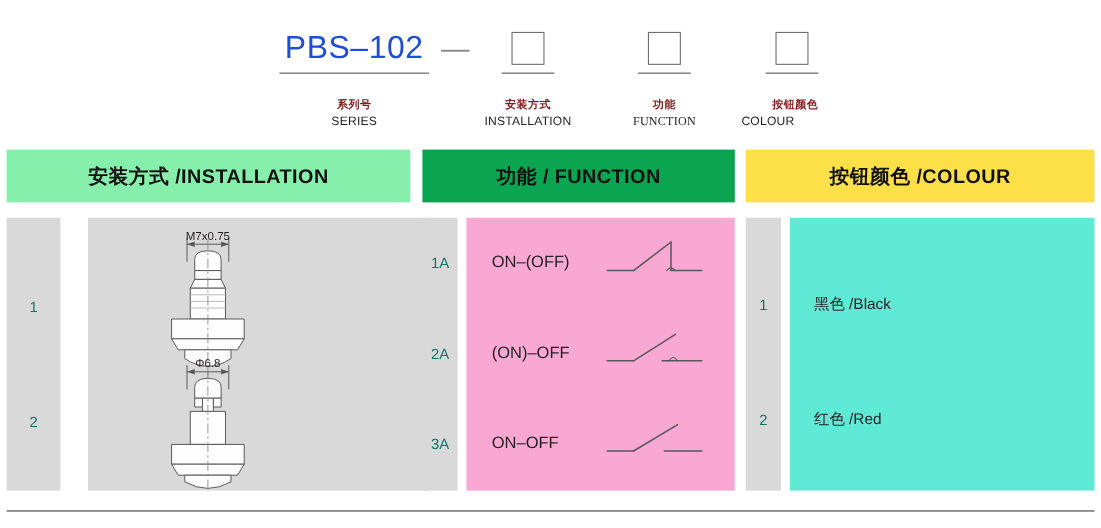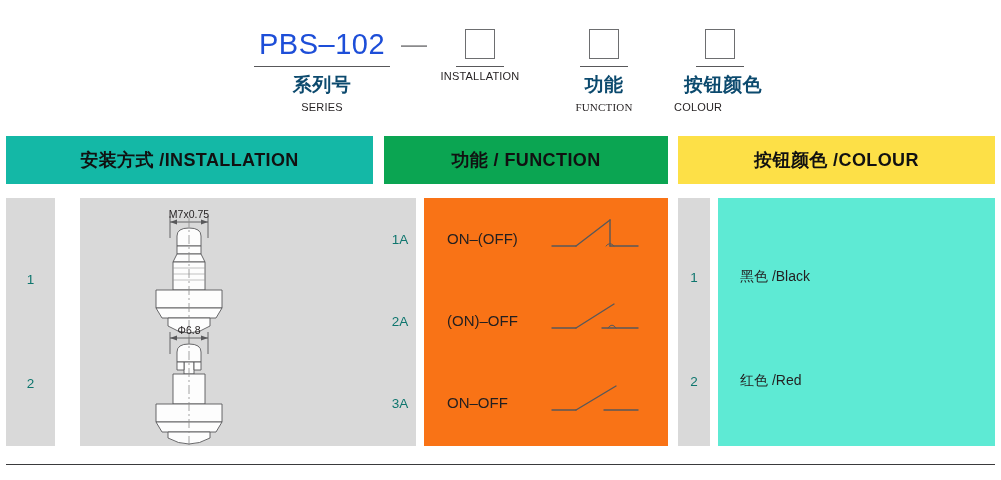--- a/index.html
+++ b/index.html
@@ -34,22 +34,22 @@
     font-size:26px; color:#8a8a8c; line-height:1;
   }
   .code-box{
     width:30px;height:30px;
     border:1.5px solid #6d6e70;
     background:#ffffff;
     margin:0 auto;
     box-sizing:border-box;
   }
   .code-cn{
-    font-size:19px; font-weight:bold; color:#0c4a6e;
-    margin-top:5px; letter-spacing:0.5px; white-space:nowrap;
+    font-size:10px; font-weight:bold; color:#7f1d1d;
+    margin-top:21px; letter-spacing:0.5px; white-space:nowrap;
   }
   .code-en{
     font-size:11px; color:#231f20; margin-top:3px;
     letter-spacing:0.2px; white-space:nowrap;
   }
 
   
   .bar{
     position:absolute;
     background:#0ba552;
@@ -105,20 +105,21 @@
     <div class="code-top">
       <span class="dash-mark">—</span>
     </div>
   </div>
 
   <div class="code-group" style="left:421px; top:22px; width:118px;">
     <div class="code-top">
       <div class="code-box"></div>
     </div>
     <div class="code-underline" style="width:48px;"></div>
+    <div class="code-cn">安装方式</div>
     <div class="code-en">INSTALLATION</div>
   </div>
 
   <div class="code-group" style="left:552px; top:22px; width:104px;font-family:Liberation Serif, serif;">
     <div class="code-top">
       <div class="code-box"></div>
     </div>
     <div class="code-underline" style="width:48px;"></div>
     <div class="code-cn">功能</div>
     <div class="code-en">FUNCTION</div>
@@ -127,21 +128,21 @@
   <div class="code-group" style="left:668px; top:22px; width:104px;">
     <div class="code-top">
       <div class="code-box"></div>
     </div>
     <div class="code-underline" style="width:48px;"></div>
     <div class="code-cn" style="text-align:center; padding-left:6px;">按钮颜色</div>
     <div class="code-en" style="text-align:left; padding-left:6px;">COLOUR</div>
   </div>
 </div>
 
-<div class="bar" style="left: 6px; top: 136px; width: 367px; height: 48px; background: #14b8a6;">
+<div class="bar" style="left: 6px; top: 136px; width: 367px; height: 48px; background: #86efac;">
   <span class="bar-label">安装方式 /INSTALLATION</span>
 </div>
 
 <div class="bar" style="left: 384px; top: 136px; width: 284px; height: 48px; background: rgb(11, 165, 82);">
   <span class="bar-label">功能 / FUNCTION</span>
 </div>
 
 <div class="bar" style="left: 678px; top: 136px; width: 317px; height: 48px; background: #fde047;">
   <span class="bar-label">按钮颜色 /COLOUR</span>
 </div>
@@ -216,21 +217,21 @@
     <text x="109" y="136" text-anchor="middle" font-family="Liberation Sans, sans-serif" font-size="10.5" fill="#231f20">Φ6.8</text>
   </svg>
 </div>
 
 <div class="panel" style="left: 384px; top: 198px; width: 32px; height: 248px; background: rgb(217, 217, 217);">
   <div class="idx-cell" style="top:34px;">1A</div>
   <div class="idx-cell" style="top:116px;">2A</div>
   <div class="idx-cell" style="top:198px;">3A</div>
 </div>
 
-<div class="panel" style="left: 424px; top: 198px; width: 244px; height: 248px; background: #f97316; padding-left: 24px;">
+<div class="panel" style="left: 424px; top: 198px; width: 244px; height: 248px; background: #f9a8d4; padding-left: 24px;">
 
   <div class="fn-label" style="left:23px; top:32px;">ON–(OFF)</div>
   <div class="fn-label" style="left:23px; top:114px;">(ON)–OFF</div>
   <div class="fn-label" style="left:23px; top:196px;">ON–OFF</div>
 
   <svg width="244" height="248" viewBox="0 0 244 248" style="position:absolute;left:0;top:0;">
     <g stroke="#58585a" stroke-width="1.4" fill="none" stroke-linecap="round">
 
       <g>
         <line x1="128" y1="48" x2="152" y2="48"></line>

